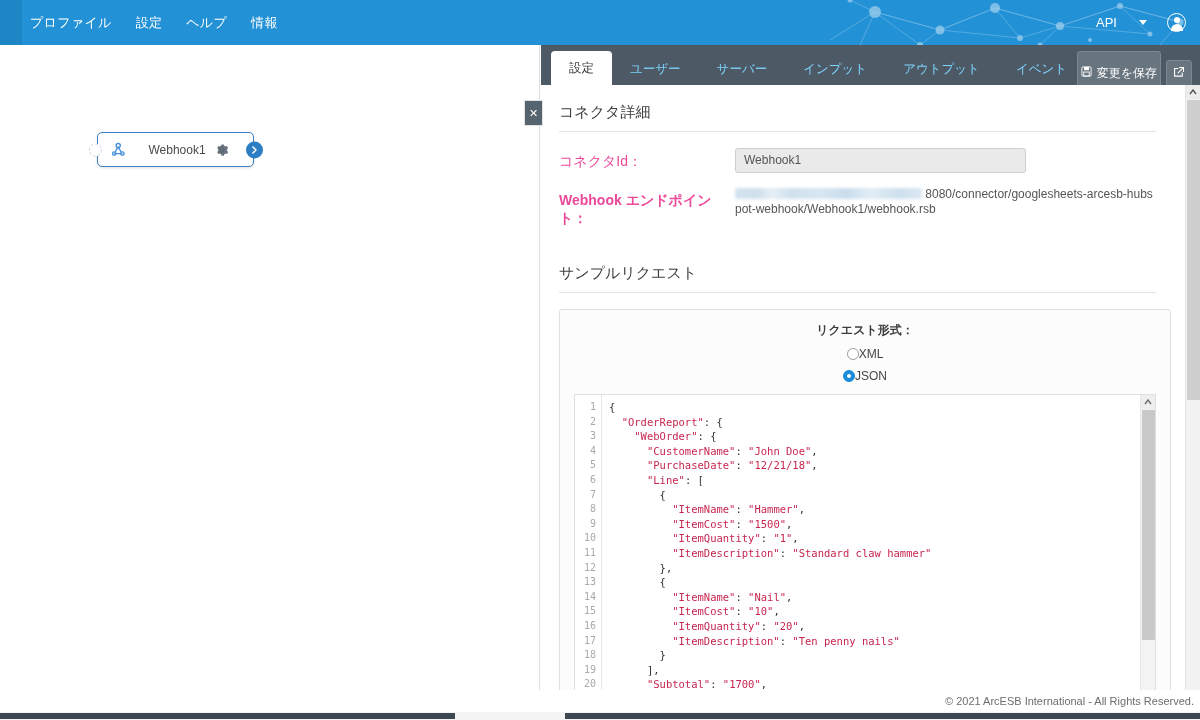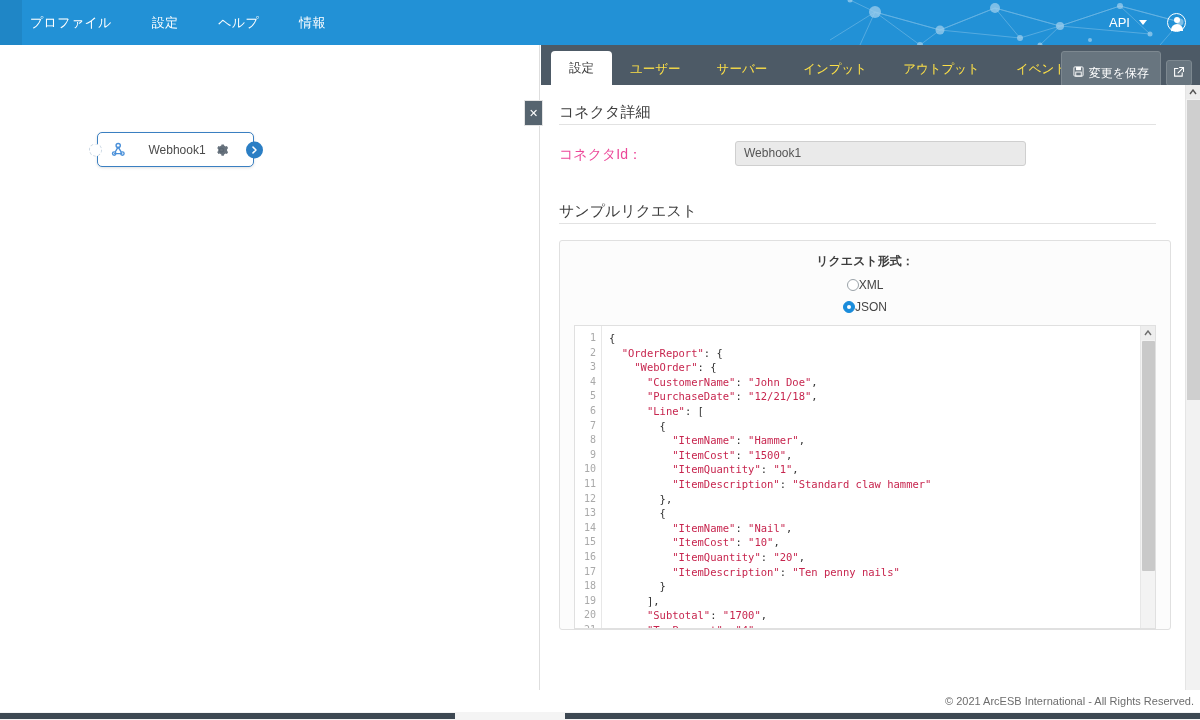--- a/index.html
+++ b/index.html
@@ -31,21 +31,21 @@
     right: 0; top: 0;
     width: 380px; height: 45px;
     opacity: .55;
   }
   .topbar-nav {
     position: absolute;
     left: 22px; top: 0;
     height: 45px;
     display: flex;
     align-items: center;
-    gap: 40px;
+    gap: 24px;
     padding-left: 8px;
     text-align: right;
   }
   .topbar-nav a {
     color: #ffffff;
     font-size: 13px;
     text-decoration: none;
     letter-spacing: .3px;
     white-space: nowrap;
   }
@@ -55,21 +55,21 @@
     height: 45px;
     display: flex;
     align-items: center;
     gap: 20px;
   }
   .topbar-right .api {
     color: #ffffff;
     font-size: 13px;
     display: flex;
     align-items: center;
-    gap: 9px;
+    gap: 22px;
   }
   .caret-down {
     width: 0; height: 0;
     border-left: 4px solid transparent;
     border-right: 4px solid transparent;
     border-top: 5px solid #ffffff;
     display: inline-block;
   }
   .avatar-ico {
     width: 19px; height: 19px;
@@ -187,21 +187,21 @@
     display: flex;
     align-items: flex-end;
     padding-left: 10px;
   }
   .tab {
     height: 32px;
     padding: 0 18px;
     display: flex;
     align-items: center;
     font-size: 12.5px;
-    color: #fde047;
+    color: #7dd3fc;
     white-space: nowrap;
   }
   .tab.active {
     background: #ffffff;
     color: #3c3c3c;
     border-radius: 4px 4px 0 0;
     height: 34px;
   }
   .tabbar-actions {
     position: absolute;
@@ -210,21 +210,21 @@
     align-items: center;
     gap: 5px;
   }
   .btn-save {
     background: #68757f;
     border: 1px solid #7d8890;
     border-radius: 3px;
     color: #ffffff;
     font-size: 12px;
     height: 44px;
-    padding: 0 11px;
+    padding: 0 3px;
     display: flex;
     align-items: center;
     gap: 5px;
     white-space: nowrap;
   }
   .btn-ext {
     background: #68757f;
     border: 1px solid #7d8890;
     border-radius: 3px;
     color: #ffffff;
@@ -243,21 +243,21 @@
   }
   .panel-inner {
     padding: 18px 30px 0 18px;
     width: 645px;
   }
 
   h2.section {
     font-size: 15px;
     font-weight: normal;
     color: #3d3d3d;
-    padding-bottom: 2px;
+    padding-bottom: 9px;
     border-bottom: 1px solid #e2e2e2;
     margin-bottom: 16px;
   }
   h2.section.second { margin-top: 36px; }
 
   .form-row {
     display: flex;
     align-items: flex-start;
     margin-bottom: 12px;
   }
@@ -601,20 +601,27 @@
     <div class="panel-inner">
 
       <h2 class="section">コネクタ詳細</h2>
 
       <div class="form-row">
         <div class="form-label">コネクタId：</div>
         <div class="input-ro">Webhook1</div>
       </div>
 
 
+      <div class="form-row" style="margin-top:14px;">
+        <div class="form-label bold">Webhook エンドポイント：</div>
+        <div class="endpoint">
+          <span class="redacted"></span>
+          <span>8080/connector/googlesheets-arcesb-hubspot-webhook/Webhook1/webhook.rsb</span>
+        </div>
+      </div>
 
       <h2 class="section second">サンプルリクエスト</h2>
 
       <div class="card">
 
         <div class="format-row">
           <span class="format-label">リクエスト形式：</span>
           <label class="radio-opt">
             <span class="radio"></span>
             <span>XML</span>

